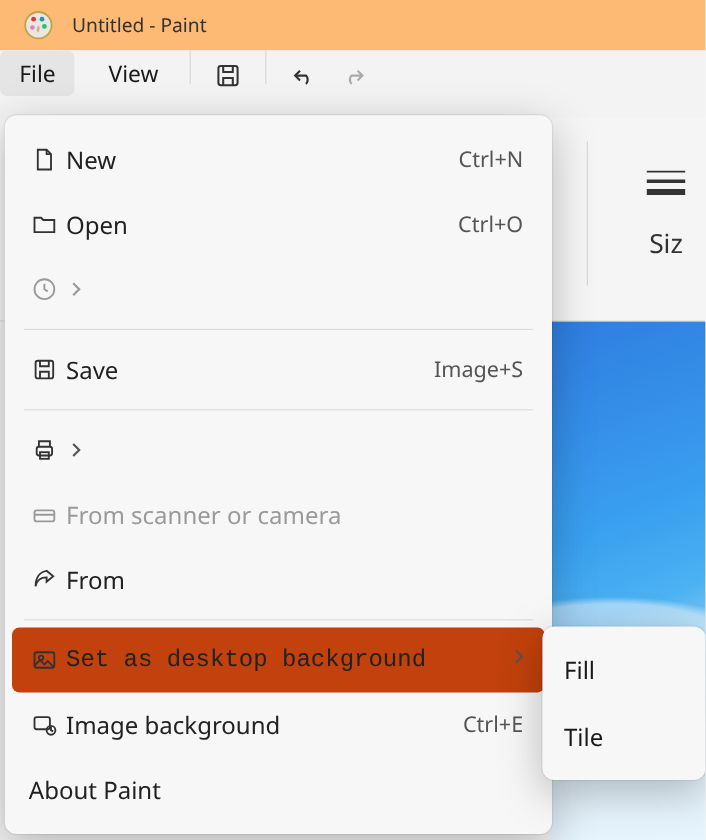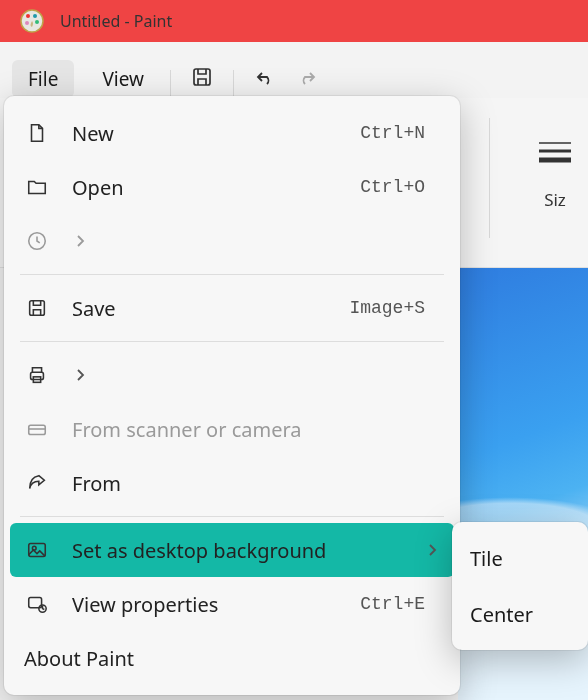--- a/index.html
+++ b/index.html
@@ -11,33 +11,33 @@
     position: relative;
     font-size: 18px;
   }
   
   .title-bar {
     height: 42px;
     display: flex;
     align-items: center;
     padding: 16px 18px;
     gap: 14px;
-    background: #ef4444;
+    background: #fdba74;
   }
   .app-icon {
     width: 28px; height: 28px;
     display:flex;align-items:center;justify-content:center;
   }
   .title-text { font-size: 16px; color: #333; }
   
   .menu-bar {
     height: 56px;
     display: flex;
-    align-items: flex-end;
-    padding-left: 12px;
+    align-items: flex-start;
+    padding-left: 0;
     background: #f3f3f3;
   }
   .menu-btn {
     padding: 6px 16px;
     font-size: 19px;
     border-radius: 6px;
     cursor: default;
     user-select:none;
   }
   .menu-btn.active {
@@ -56,21 +56,21 @@
     position:absolute;
     top:98px; left:0; right:0; height:170px;
     background:#f5f5f5;
     border-bottom:1px solid #e0e0e0;
     display:flex;
     justify-content:flex-end;
     padding-right:8px;
     padding-top:20px;
     gap:30px;
   }
-  .ribbon-group{ text-align:center; font-size:17px; color:#333; width:90px;
+  .ribbon-group{ text-align:center; font-size:22px; color:#333; width:90px;
     display:flex;flex-direction:column;align-items:center;}
   .ribbon-iconwrap{height:70px;display:flex;align-items:center;justify-content:center;}
   .ribbon .sep-v{height:120px;}
   
   .canvas-peek{
     position:absolute;top:268px;right:0;width:130px;bottom:0;
     background:linear-gradient(160deg,#2f7de0 0%,#3aa0f0 40%,#4cb2f2 55%,#e6f4fd 80%);
   }
   .canvas-peek::after{
     content:"";position:absolute;inset:0;
@@ -87,30 +87,30 @@
     border-radius:10px;
     box-shadow:0 10px 36px rgba(0,0,0,.25),0 0 0 1px rgba(0,0,0,.06);
     padding:10px 6px;
     z-index:10;
   }
   .menu-item{
     display:flex;align-items:center;
     height:54px;
     padding:0 14px 0 14px;
     border-radius:6px;
-    gap:22px;
+    gap:5px;
     font-size:20px;
     color:#222;
   }
-  .menu-item.hover{ background:#14b8a6; }
+  .menu-item.hover{ background:#c2410c;font-family:Liberation Mono, monospace; }
   .menu-item.disabled{ color:#9a9a9a; }
   .mi-icon{ width:26px; display:flex;align-items:center;justify-content:center;flex-shrink:0;}
   .mi-icon svg{display:block;}
   .mi-label{ flex:1; }
-  .mi-accel{ font-size:18px; color:#555; margin-right:15px;font-family:Liberation Mono, monospace; }
+  .mi-accel{ font-size:18px; color:#555; margin-right:4px; }
   .mi-chevron{ color:#555; }
   .menu-sep{ height:1px;background:#ddd;margin:6px 10px; }
   
   .sub-menu{
     position:absolute;
     top:522px;left:452px;
     width:136px;
     background:#f7f7f7;
     border-radius:10px;
     box-shadow:0 10px 36px rgba(0,0,0,.25),0 0 0 1px rgba(0,0,0,.06);
@@ -297,27 +297,27 @@
   </div>
 
   <div class="menu-item">
     <span class="mi-icon">
         <svg width="22" height="22" viewBox="0 0 24 24" fill="none" stroke="#333" stroke-width="1.7">
           <rect x="3" y="5" width="14" height="11" rx="2"></rect>
           <circle cx="18" cy="17" r="4"></circle>
           <path d="M18 14v3l2 1"></path>
         </svg>
       </span>
-    <span class="mi-label">View properties</span>
+    <span class="mi-label">Image background</span>
     <span class="mi-accel">Ctrl+E</span>
   </div>
 
   <div class="menu-item">
 
     <span class="mi-label">About Paint</span>
   </div>
 
 </div>
 
 <div class="sub-menu">
+  <div class="sub-item">Fill</div>
   <div class="sub-item">Tile</div>
-  <div class="sub-item">Center</div>
 </div>
 
 </body></html>

